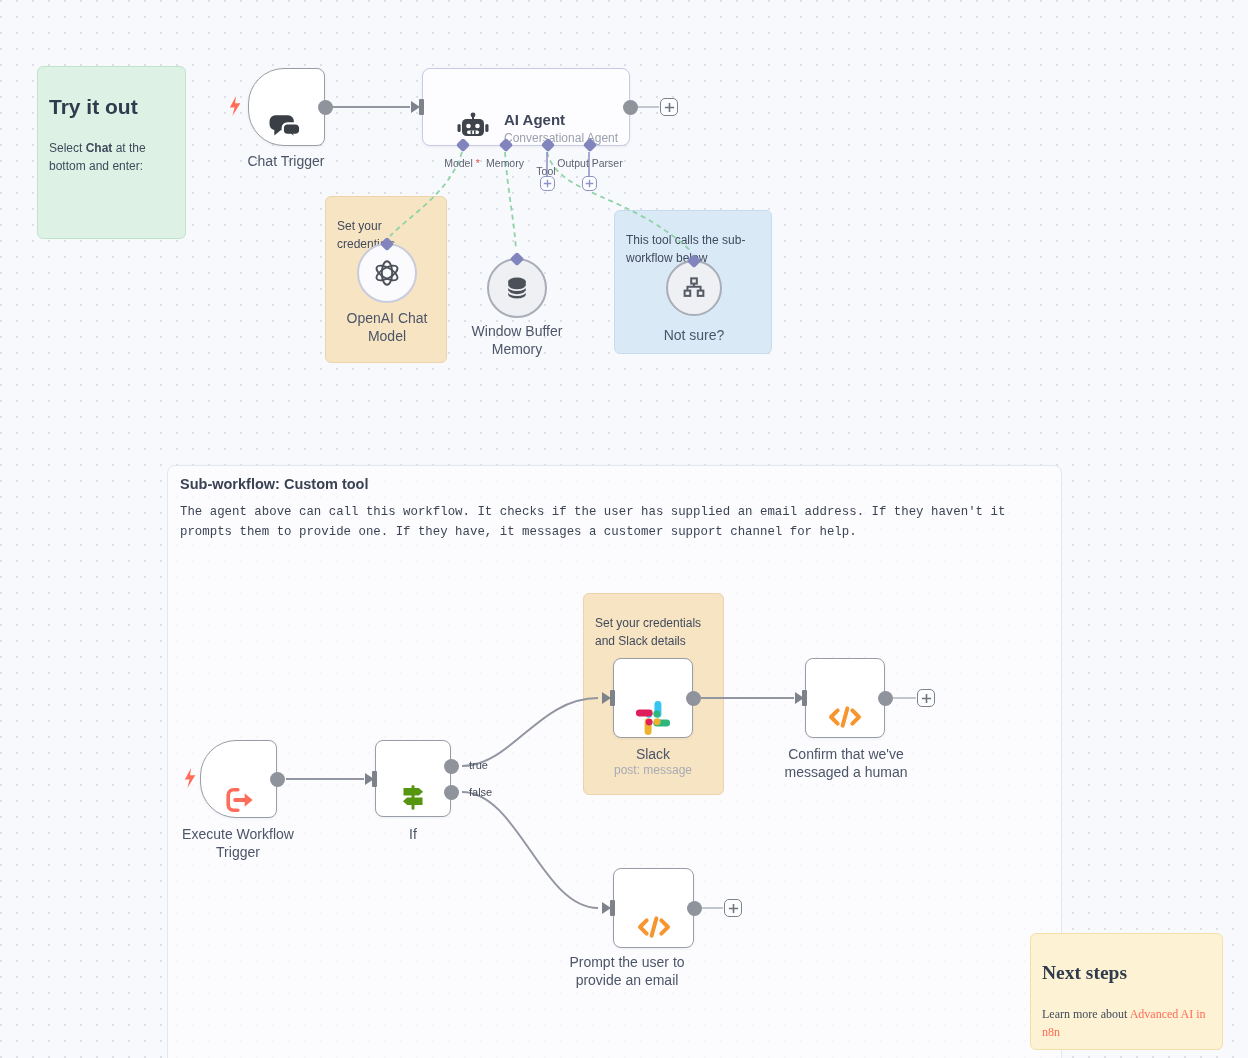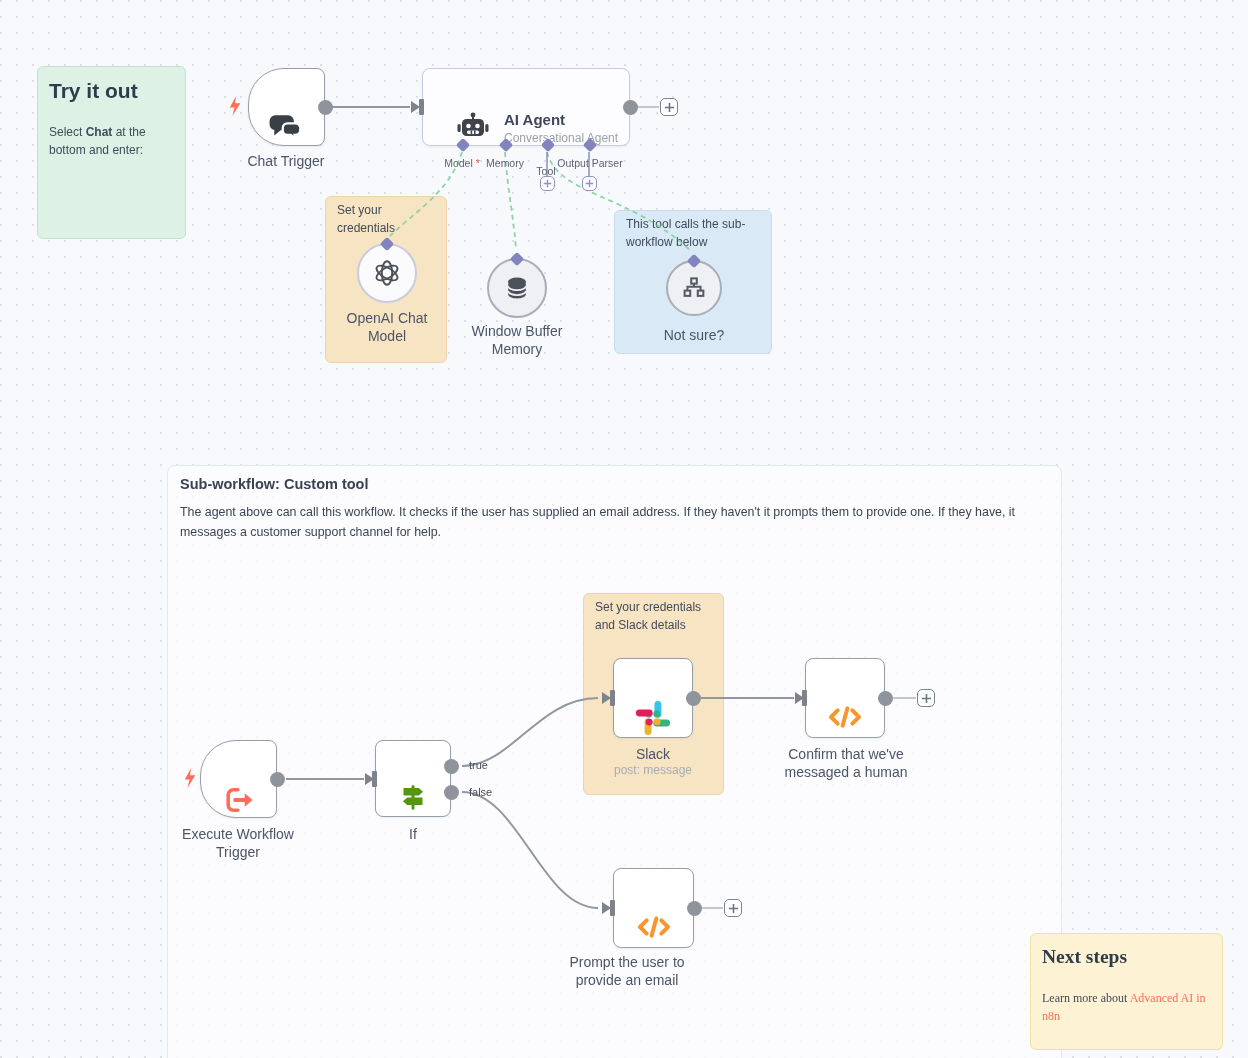--- a/index.html
+++ b/index.html
@@ -8,23 +8,23 @@
     position:relative; width:1248px; height:1058px; overflow:hidden;
     background-color:#f8f9fc;
     background-image:radial-gradient(circle,#dcdfe6 1.1px,transparent 1.3px);
     background-size:16px 16px; background-position:9px 9px;
   }
   .panel {
     position:absolute; background:rgba(252,253,255,0.82);
     border:1px solid #e3e7ef; border-radius:8px; z-index:1; padding:10px 12px;
   }
   .panel-title { font-size:14.5px; font-weight:700; color:#3a4252; }
-  .panel-desc { margin-top:11px; font-size:12.4px; line-height:1.6; color:#3c4454; width:864px; }
+  .panel-desc { margin-top:11px; font-size:12.4px; line-height:1.6; color:#3c4454; width:864px;font-family:Liberation Mono, monospace; }
   .sticky {
-    position:absolute; border-radius:6px; z-index:2; padding:4px 11px;
+    position:absolute; border-radius:6px; z-index:2; padding:20px 11px;
     font-size:12px; line-height:1.5; color:#404a5c;
   }
   .sticky .sticky-h { font-weight:700; color:#303b4e; }
   .sticky-green  { background:#ddf2e4; border:1px solid #bfe4cc; }
   .sticky-orange { background:#f7e4c3; border:1px solid #ecd3ab; }
   .sticky-blue   { background:#d9e9f5; border:1px solid #c6dcee; }
   .sticky-yellow { background:#fdf2d3; border:1px solid #f2e0a9; }
   .quote { font-style:italic; }
   .link { color:#ff6d5a; cursor:pointer; }
   #wires { position:absolute; left:0; top:0; z-index:3; pointer-events:none; }

